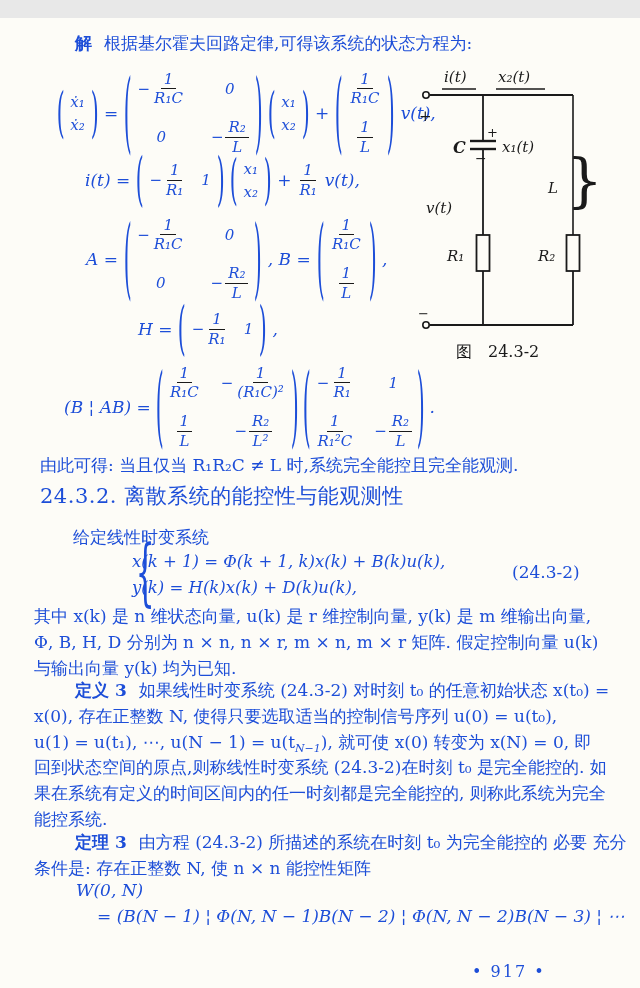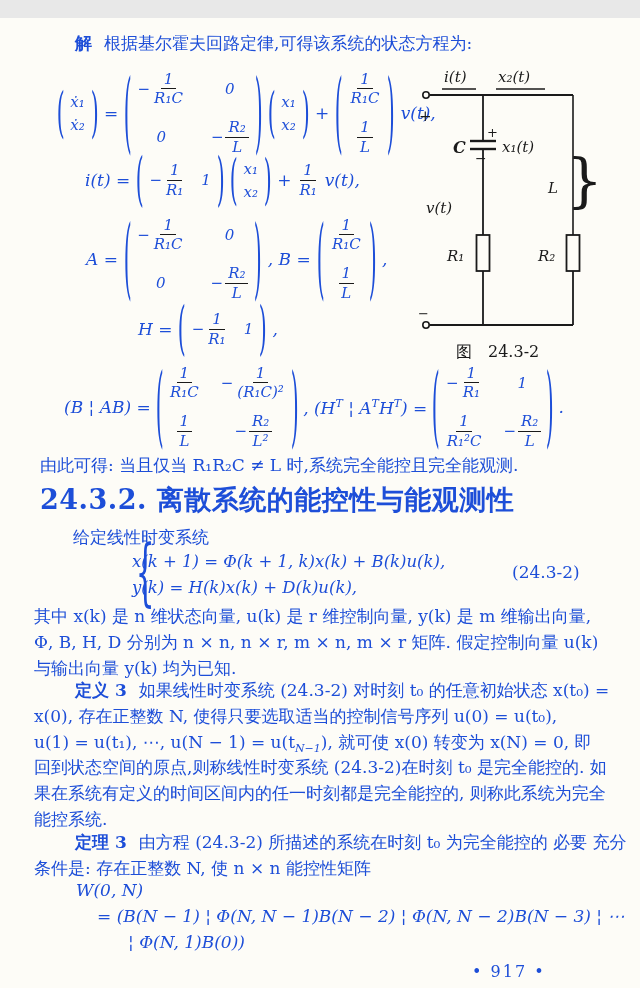--- a/index.html
+++ b/index.html
@@ -6,21 +6,21 @@
   body{background:#e8e8e8;}
   .page{
     position:relative;width:640px;height:988px;margin:18px auto;
     background:#fdfcf7;color:#1d4ed8;overflow:hidden;
     font-family:"DejaVu Serif","Liberation Serif",serif;
   }
   .tline{position:absolute;white-space:nowrap;font-size:17px;line-height:1.3;}
   .mi{font-style:italic;text-align:center;}
   .bold{font-weight:normal;}
   .lbl{font-weight:bold;margin-right:12px;}
-  .heading{position:absolute;font-size:27px;font-weight:bold;letter-spacing:.5px;white-space:nowrap;}
+  .heading{position:absolute;font-size:21px;font-weight:normal;letter-spacing:.5px;white-space:nowrap;}
   
   .eq{position:absolute;display:flex;align-items:center;gap:6px;font-style:italic;font-size:17px;white-space:nowrap;}
   .frac{display:inline-flex;flex-direction:column;align-items:center;font-size:15px;line-height:1.25;text-align:center;}
   .frac .num{border-bottom:1.4px solid #1a1a1a;padding:0 3px;}
   .frac .den{padding:0 2px;}
   .fw{display:inline-flex;align-items:center;}
   .sg{margin-right:2px;font-size:15px;}
   .m2{display:inline-grid;grid-template-columns:auto auto;column-gap:26px;row-gap:10px;justify-items:center;align-items:center;}
   .r2{display:inline-flex;align-items:center;gap:16px;}
   .v2{display:inline-grid;row-gap:5px;justify-items:center;}
@@ -199,21 +199,20 @@
         </span>
       <span class="fw">
           <span class="sg">−</span>
           <span class="frac">
             <span class="num">R₂</span>
             <span class="den">L²</span>
           </span>
         </span>
     </span>
     <span class="bp" style="--sy:2.6">)</span>
-    <span><span>, (H</span><sup>T</sup><span> ¦ A</span><sup>T</sup><span>H</span><sup>T</sup><span>) =</span></span>
     <span class="bp" style="--sy:2.6">(</span>
     <span class="m2" style="column-gap:20px">
       <span class="fw">
           <span class="sg">−</span>
           <span class="frac">
             <span class="num">1</span>
             <span class="den">R₁</span>
           </span>
         </span>
       <span class="ent">1</span>
@@ -263,21 +262,20 @@
 
   <div class="tline" style="left:75px;top:813px">
     <span class="lbl">定理 3</span><span>由方程 (24.3-2) 所描述的系统在时刻 t₀ 为完全能控的 必要 充分</span>
   </div>
   <div class="tline" style="left:34px;top:839px">
     <span>条件是: 存在正整数 N, 使 n × n </span><span class="bold">能控性矩阵</span>
   </div>
 
   <div class="tline mi" style="left:76px;top:861px">W(0, N)</div>
   <div class="tline mi" style="left:97px;top:887px">= (B(N − 1) ¦ Φ(N, N − 1)B(N − 2) ¦ Φ(N, N − 2)B(N − 3) ¦ ⋯</div>
-  <div class="tline mi" style="left:128px;top:913px">¦ Φ(N, 1)B(0))</div>
 
   <div class="pagenum" style="left:472px;top:944px">• 917 •</div>
 
   <svg class="circ" width="222" height="316" viewBox="0 0 222 316">
 
     <circle cx="8" cy="47" r="3.2" fill="none" stroke="#1a1a1a" stroke-width="1.6"></circle>
     <line x1="11.5" y1="47" x2="155" y2="47" stroke="#1a1a1a" stroke-width="1.8"></line>
     <text x="1" y="73" font-size="15">+</text>
     <text x="26" y="34" font-size="15" class="it">i(t)</text>
     <line x1="24" y1="41" x2="58" y2="41" stroke="#1a1a1a" stroke-width="1.4"></line>

